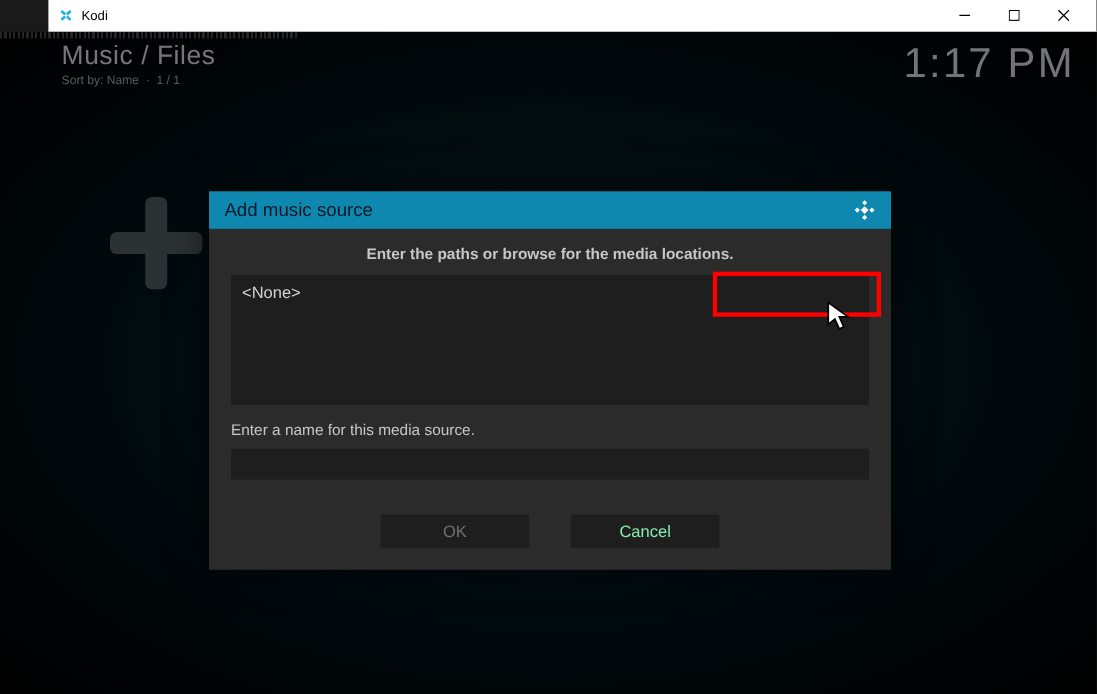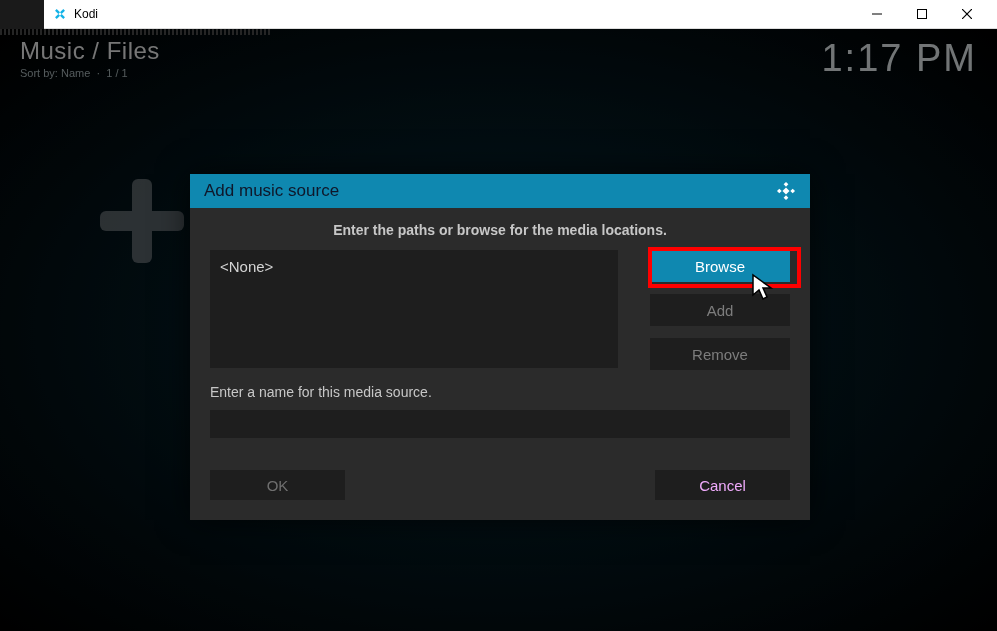--- a/index.html
+++ b/index.html
@@ -56,20 +56,21 @@
       top: 0;
       left: 0;
       right: 0;
       padding: 8px 20px 0 20px;
       display: flex;
       justify-content: space-between;
       align-items: flex-start;
     }
     .breadcrumb-area {
       color: #d8d8d8;
+      margin-left: 36px;
     }
     .breadcrumb {
       font-size: 24px;
       font-weight: 300;
       letter-spacing: 0.5px;
     }
     .sortline {
       font-size: 11px;
       color: #9aa6a9;
       margin-top: 2px;
@@ -182,29 +183,29 @@
       margin-top: 14px;
       margin-bottom: 10px;
     }
     .name-input {
       background: #1e1e1e;
       height: 28px;
       width: 100%;
     }
     .bottom-buttons {
       display: flex;
-      justify-content: space-between;
+      justify-content: center;
       gap: 38px;
       margin-top: 32px;
     }
     .bottom-btn {
       width: 135px;
       height: 30px;
       background: #1e1e1e;
-      color: #f0abfc;
+      color: #86efac;
       font-size: 15px;
       display: flex;
       align-items: center;
       justify-content: center;
       cursor: pointer;
     }
     .bottom-btn.ok { color: #6f6f6f; }
     
     .cursor {
       position: absolute;
@@ -288,31 +289,20 @@
           </svg>
       </span>
     </div>
     <div class="dialog-body">
       <div class="instruction">Enter the paths or browse for the media locations.</div>
 
       <div class="paths-row">
         <div class="paths-box">
           <div>&lt;None&gt;</div>
         </div>
-        <div class="side-buttons">
-          <div class="side-btn browse">
-            <span>Browse</span>
-          </div>
-          <div class="side-btn">
-            <span>Add</span>
-          </div>
-          <div class="side-btn">
-            <span>Remove</span>
-          </div>
-        </div>
       </div>
 
       <div class="name-label">Enter a name for this media source.</div>
       <div class="name-input"></div>
 
       <div class="bottom-buttons">
         <div class="bottom-btn ok">
           <span>OK</span>
         </div>
         <div class="bottom-btn">

